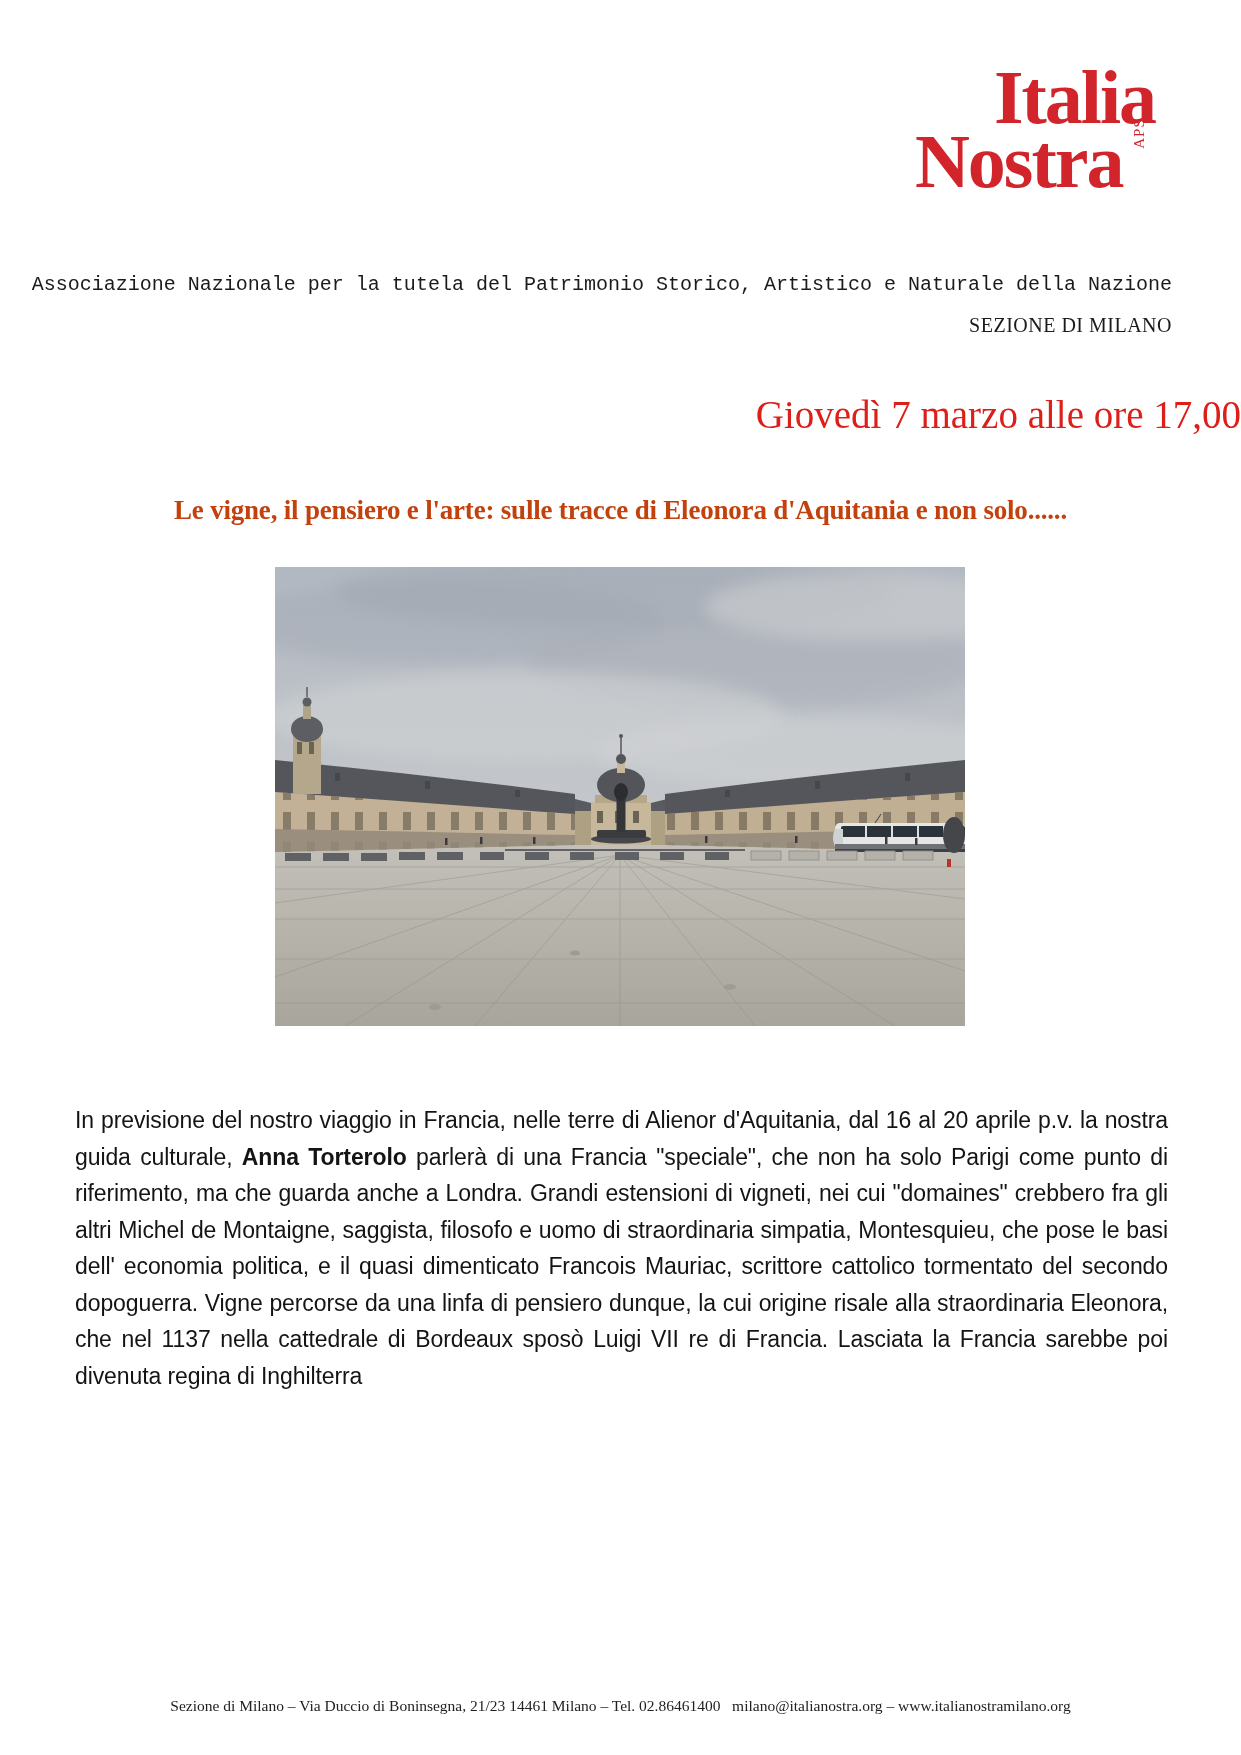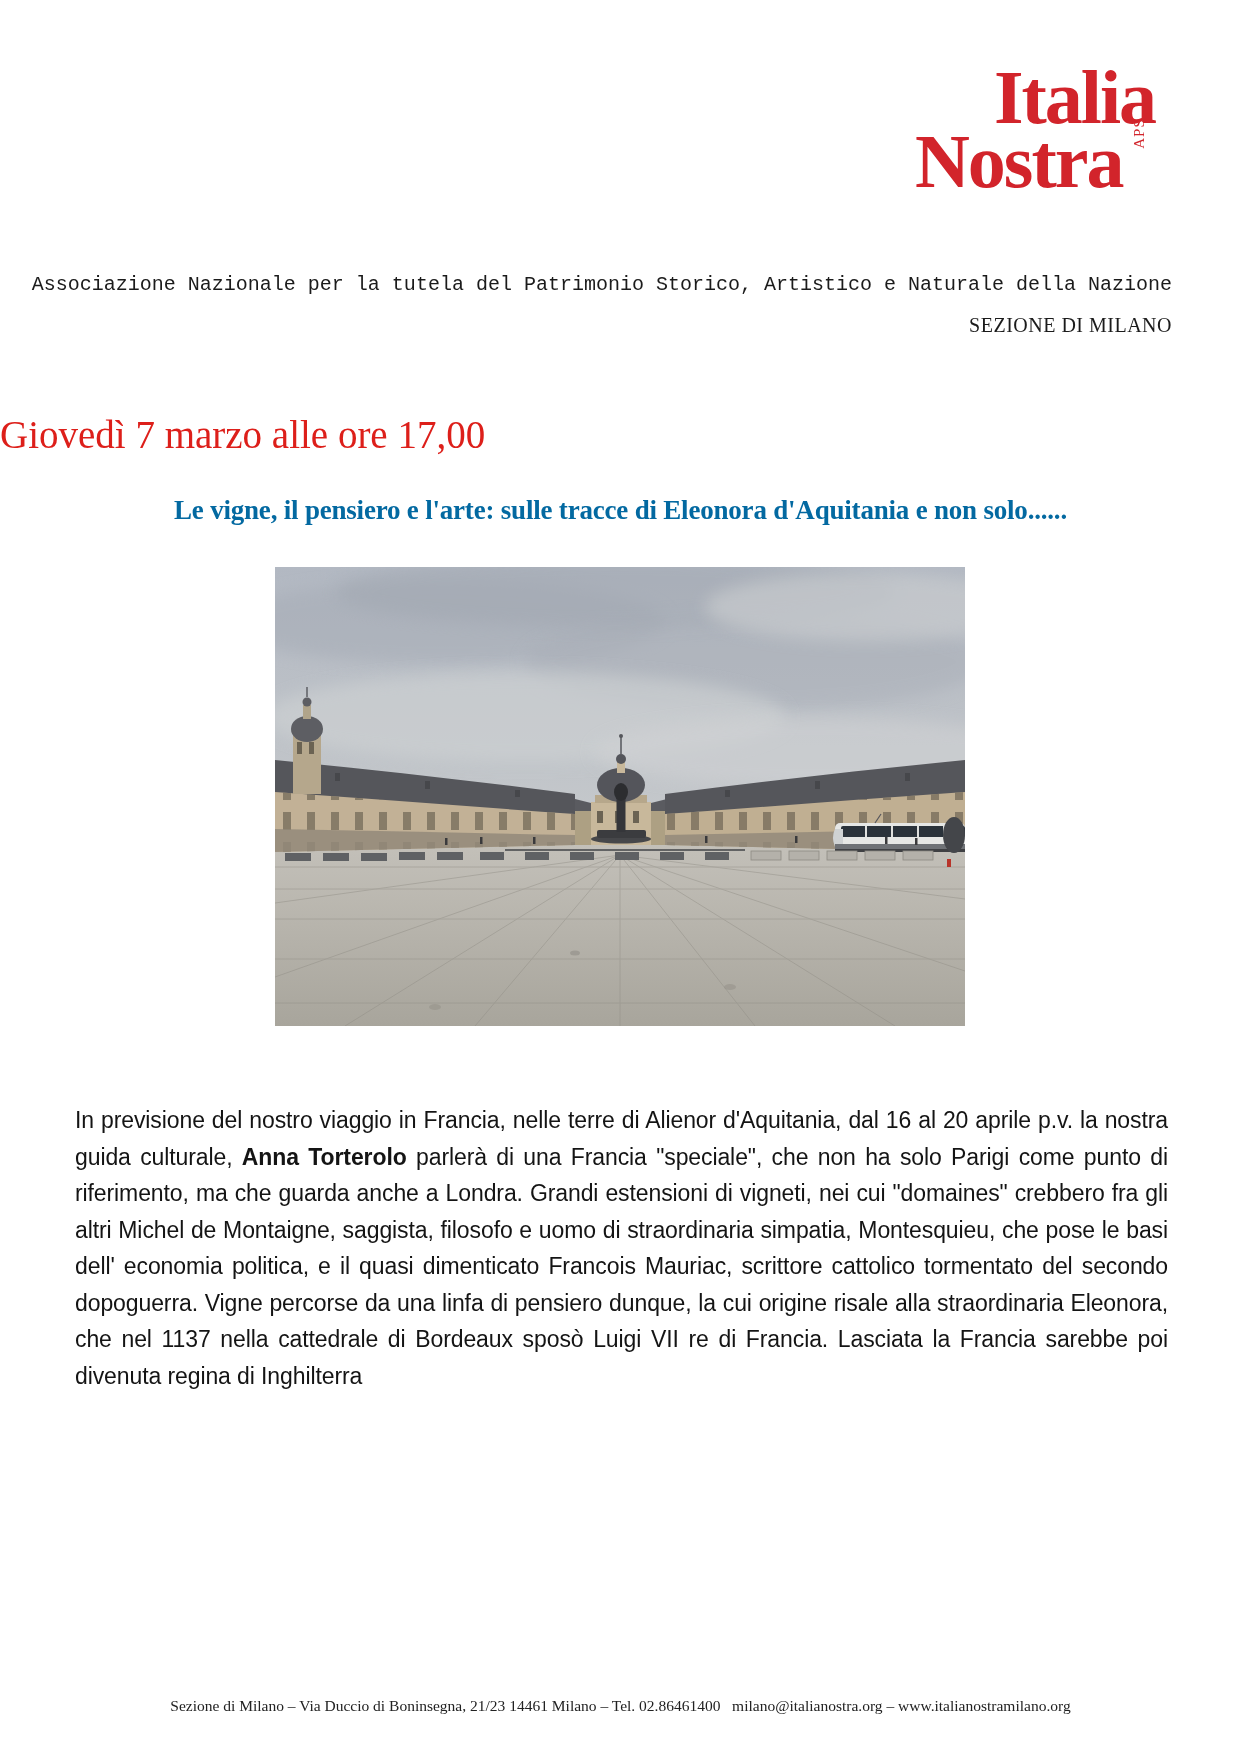--- a/index.html
+++ b/index.html
@@ -25,26 +25,26 @@
     transform:rotate(-90deg) translate(4px,0);
     transform-origin:center;
     font-size:15px;font-weight:normal;letter-spacing:1px;
     line-height:1;margin-left:2px;margin-bottom:10px;
   }
   
   .tagline{position:absolute;top:273px;right:69px;font-size:20px;color:#1b1b1b;font-family:Liberation Mono, monospace;}
   .section-label{position:absolute;top:314px;right:69px;font-size:20px;color:#1b1b1b;letter-spacing:.5px;}
   .intro{position:absolute;top:351px;left:75px;font-style:italic;font-size:24px;color:#151515;}
   .date-line{
-    position:absolute;top:412px;left:0;width:100%;
-    text-align:left;color:var(--accent-red,#dd1f1a);font-size:39px;
+    position:absolute;top:392px;left:0;width:100%;
+    text-align:right;color:var(--accent-red,#dd1f1a);font-size:39px;
   }
   .event-title{
     position:absolute;top:495px;left:0;width:100%;
-    text-align:center;font-weight:bold;font-size:27px;letter-spacing:-.2px;color:#0369a1;
+    text-align:center;font-weight:bold;font-size:27px;letter-spacing:-.2px;color:#c2410c;
   }
   
   .photo-wrap{position:absolute;top:567px;left:275px;width:690px;height:459px;}
   .photo-wrap svg{display:block;width:690px;height:459px;}
   
   .body-par{
     position:absolute;top:1079px;left:75px;width:1093px;
     font-family:"Liberation Sans", sans-serif;
     font-size:23px;line-height:36.5px;text-align:justify;color:#141414;
     letter-spacing:-.1px;

